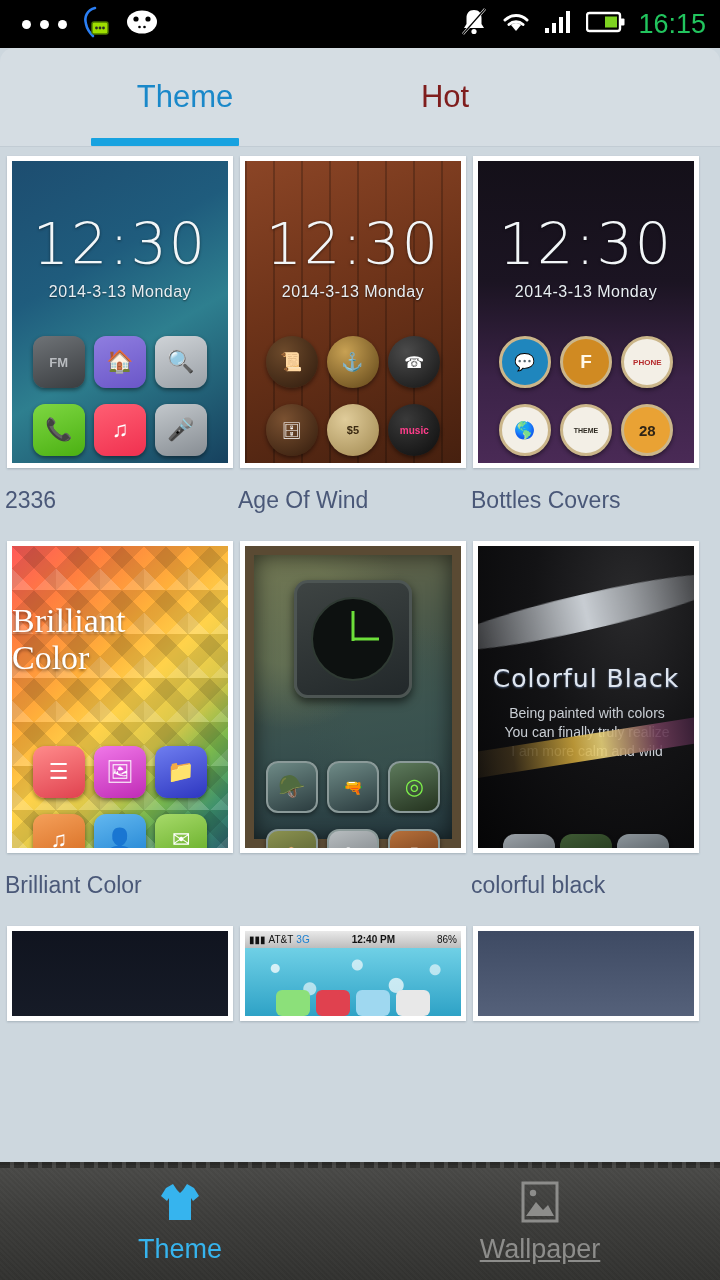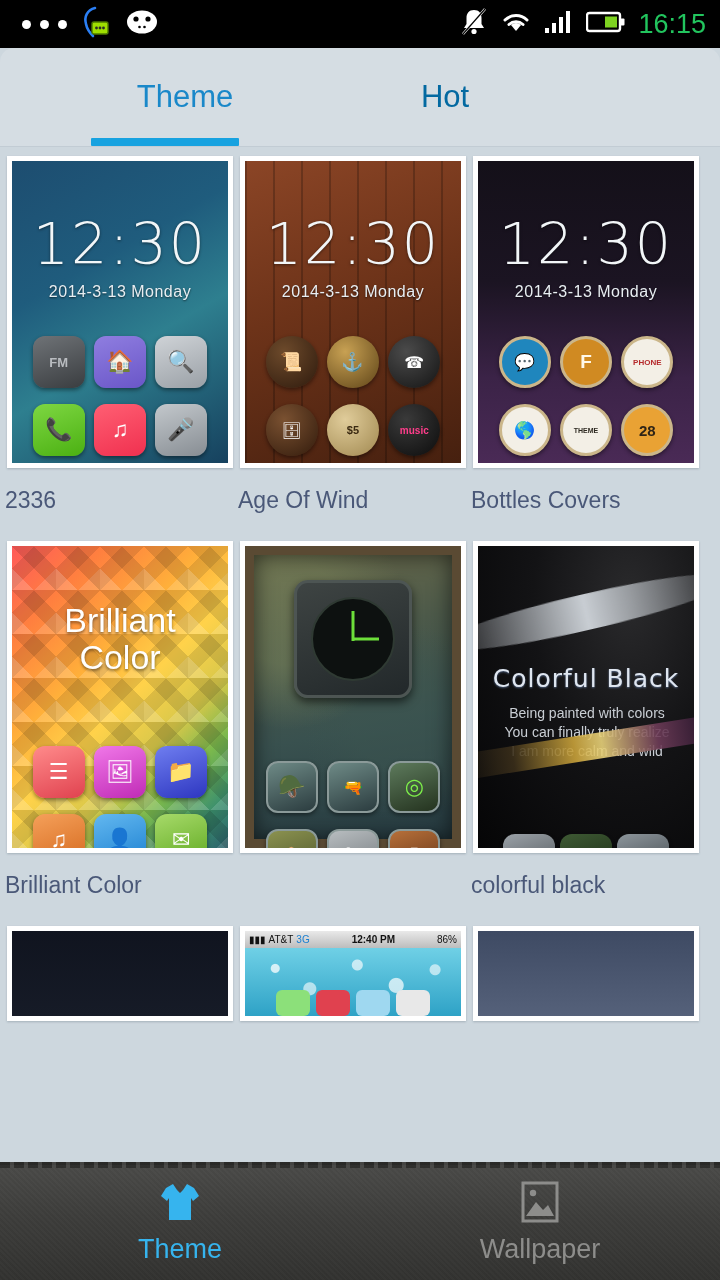--- a/index.html
+++ b/index.html
@@ -30,21 +30,21 @@
     border-bottom:1px solid #c2ccd4;
   }
   #tabs{ position:absolute; left:0; top:0; width:720px; height:98px; display:flex; }
   .tab{
     width:260px; height:98px; display:flex; align-items:center; justify-content:center;
     position:relative; cursor:pointer;
   }
   .tab .lbl{ font-size:31px; }
   #tab-theme{ margin-left:55px; }
   #tab-theme .lbl{ color:#1a88c9; }
-  #tab-hot .lbl{ color:#0369a1; }
+  #tab-hot .lbl{ color:#7f1d1d; }
   .tab .under{
     position:absolute; bottom:0; left:36px; width:148px; height:8px; background:#17a2e0; border-radius:1px;
   }
 
   
   #grid{
     position:absolute; left:0; top:148px; width:720px; height:1014px;
     background:#cdd7de; overflow:hidden;
   }
   .row{ display:flex; }
@@ -95,22 +95,22 @@
   .bg-bottles{ background:linear-gradient(180deg,#141019 0%,#1b1422 40%,#3b2347 72%,#4a2a56 100%); }
   
   .bg-brilliant{
     background:
       linear-gradient(45deg, rgba(255,255,255,.18) 25%, transparent 25%, transparent 50%, rgba(0,0,0,.12) 50%, rgba(0,0,0,.12) 75%, transparent 75%),
       linear-gradient(-45deg, rgba(255,255,255,.14) 25%, transparent 25%, transparent 50%, rgba(0,0,0,.10) 50%, rgba(0,0,0,.10) 75%, transparent 75%),
       linear-gradient(135deg,#ff5a5a 0%,#ff7f3f 18%,#ffb03a 38%,#ffd24a 52%,#d9c84a 66%,#7ab84d 78%,#3b8f6e 90%,#2a5f6b 100%);
     background-size:44px 44px,44px 44px,100% 100%;
   }
   .brilliant-title{
-    position:absolute; top:56px; left:0; width:100%; text-align:center; color:#fff;
-    font-size:34px; line-height:37px; font-family:Liberation Sans, sans-serif;
+    position:absolute; top:56px; left:0; width:100%; text-align:left; color:#fff;
+    font-size:34px; line-height:37px; font-family:Liberation Serif, serif;
     text-shadow:0 2px 3px rgba(0,0,0,.45);
   }
   
   .bg-cf{
     background:
       radial-gradient(circle at 20% 22%, rgba(120,130,90,.55) 0 18%, transparent 40%),
       radial-gradient(circle at 72% 58%, rgba(60,85,80,.5) 0 20%, transparent 42%),
       linear-gradient(170deg,#6b6a4a 0%,#4d5a4a 30%,#39514f 60%,#24383f 100%);
   }
   .cf-frame{ position:absolute; inset:0; border:9px solid #5a4a33; box-shadow:inset 0 0 22px rgba(0,0,0,.6); }
@@ -178,21 +178,21 @@
     display:flex;
   }
   #bottomnav:before{
     content:""; position:absolute; top:-3px; left:0; width:100%; height:6px;
     background:repeating-linear-gradient(90deg,#2b2b29 0 10px, #4a4a48 10px 14px);
     opacity:.85;
   }
   .navitem{ width:360px; display:flex; flex-direction:column; align-items:center; justify-content:center; gap:6px; cursor:pointer; }
   .navitem .nlabel{ font-size:27px; }
   #nav-theme .nlabel{ color:#36b4ee; }
-  #nav-wallpaper .nlabel{ color:#8d8d8b; }
+  #nav-wallpaper .nlabel{ color:#8d8d8b;text-decoration:underline; }
 </style>
 </head>
 <body>
 
 <div id="statusbar">
   <div class="left">
     <span class="dots">
         <i></i>
         <i></i>
         <i></i>

